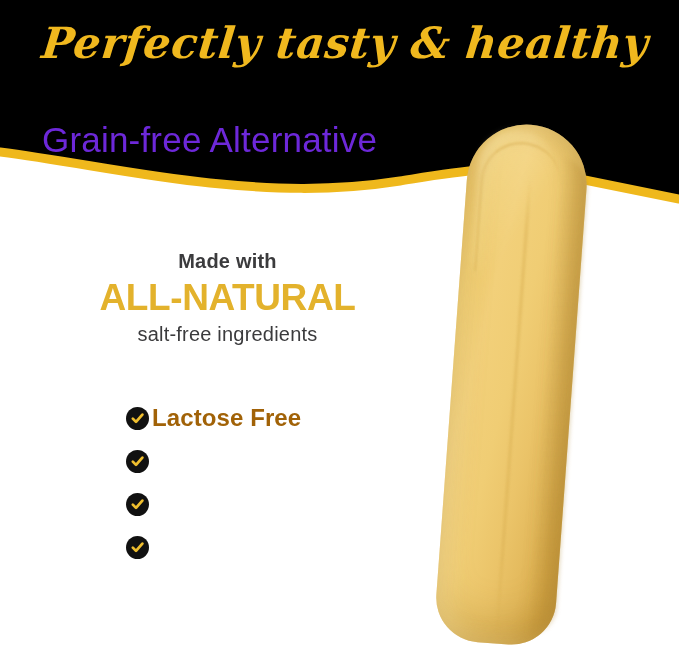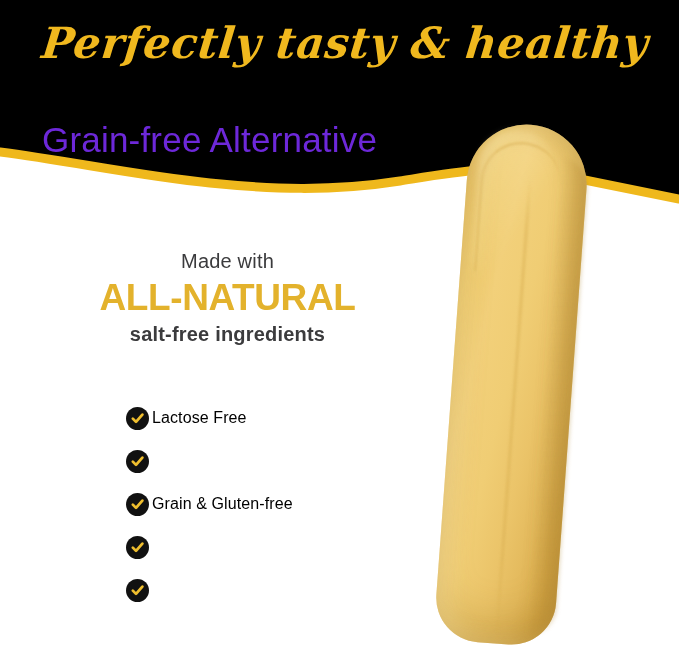--- a/index.html
+++ b/index.html
@@ -114,49 +114,49 @@
     border-radius:52px 52px 0 0;
     filter:blur(1.2px);
   }
 
   
   .made-block{
     position:absolute;left:0;top:248px;width:455px;
     text-align:center;z-index:5;
   }
   .made-with{
-    font-size:20px;color:#3b3b3d;font-weight:400;letter-spacing:.2px;
+    font-size:20px;color:#3b3b3d;font-weight:700;letter-spacing:.2px;
     line-height:26px;
   }
   .all-natural{
     font-size:37px;font-weight:bold;color:#E3B22C;letter-spacing:-0.4px;
     line-height:44px;margin-top:2px;
   }
   .salt-free{
-    font-size:20px;color:#3b3b3d;font-weight:700;letter-spacing:.2px;
+    font-size:20px;color:#3b3b3d;font-weight:400;letter-spacing:.2px;
     line-height:26px;margin-top:1px;
   }
 
   
   .feature-list{
     position:absolute;left:126px;top:403px;z-index:5;
   }
   .feature-item{
     display:flex;align-items:center;
     height:30px;margin-bottom:13px;
   }
   .check-badge{
     width:23px;height:23px;border-radius:50%;
     background:#111111;
     display:flex;align-items:center;justify-content:center;
     flex:0 0 auto;margin-right:3px;
   }
   .check-badge svg{display:block;}
   .feature-label{
-    font-size:16px;color:#000000;font-weight:400;letter-spacing:.1px;
+    font-size:24px;color:#a16207;font-weight:700;letter-spacing:.1px;
     white-space:nowrap;
   }
 </style>
 </head>
 <body>
 
 <div id="stage">
 
   <div class="header-band">
     <svg viewBox="0 0 679 230" preserveAspectRatio="none" aria-hidden="true">
@@ -203,28 +203,20 @@
     </div>
 
     <div class="feature-item">
       <span class="check-badge">
         <svg width="15" height="15" viewBox="0 0 24 24" aria-hidden="true">
           <path d="M4.5 12.2 L9.6 17.4 L19.8 5.8" fill="none" stroke="#EFBE2E" stroke-width="4.4" stroke-linecap="round" stroke-linejoin="round"></path>
         </svg>
       </span>
     </div>
 
-    <div class="feature-item">
-      <span class="check-badge">
-        <svg width="15" height="15" viewBox="0 0 24 24" aria-hidden="true">
-          <path d="M4.5 12.2 L9.6 17.4 L19.8 5.8" fill="none" stroke="#EFBE2E" stroke-width="4.4" stroke-linecap="round" stroke-linejoin="round"></path>
-        </svg>
-      </span>
-      <span class="feature-label">Grain &amp; Gluten-free</span>
-    </div>
 
     <div class="feature-item">
       <span class="check-badge">
         <svg width="15" height="15" viewBox="0 0 24 24" aria-hidden="true">
           <path d="M4.5 12.2 L9.6 17.4 L19.8 5.8" fill="none" stroke="#EFBE2E" stroke-width="4.4" stroke-linecap="round" stroke-linejoin="round"></path>
         </svg>
       </span>
     </div>
 
     <div class="feature-item">

